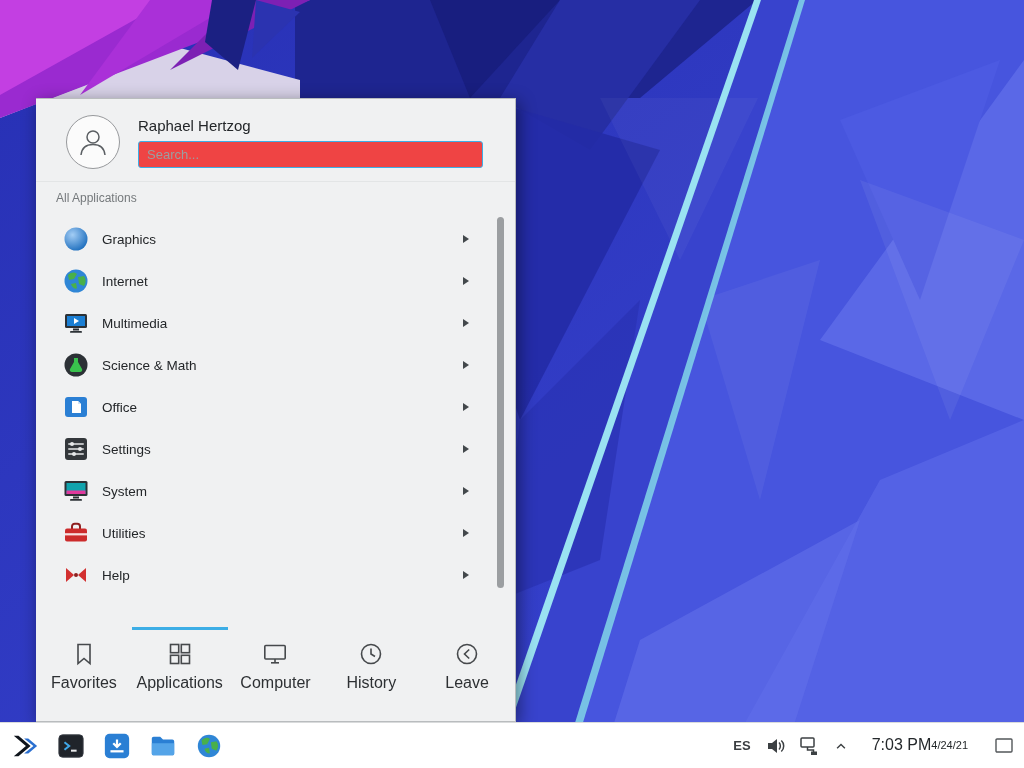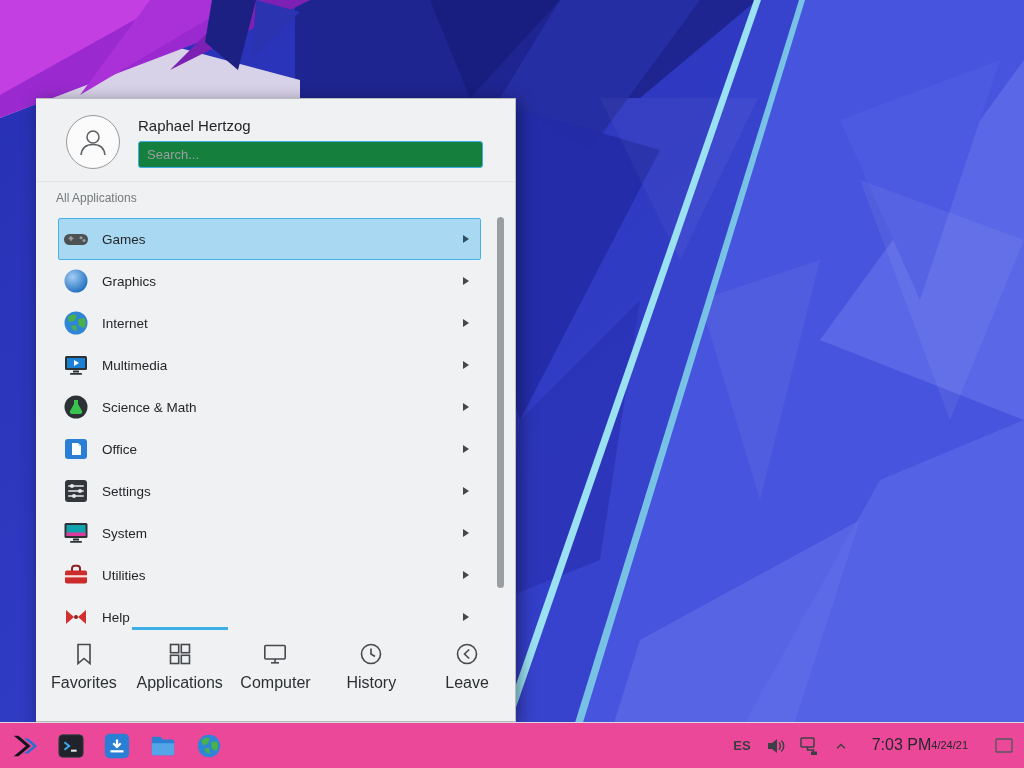--- a/index.html
+++ b/index.html
@@ -14,21 +14,21 @@
     position:absolute; left:0; top:98px; width:480px; height:624px; z-index:5;
     background:#f0f1f2; border:1px solid #b9bcbe; border-left:none;
     box-shadow:3px 4px 16px rgba(0,0,0,.45);
     display:flex; flex-direction:column;margin-left:36px;
   }
   .menu-header { display:flex; align-items:center; gap:18px; padding:16px 32px 12px 30px; border-bottom:1px solid #e3e5e6; }
   .avatar { width:54px; height:54px; min-width:54px; border-radius:50%; background:#fbfbfb; border:1px solid #97999c; display:flex; align-items:center; justify-content:center; }
   .header-right { flex:1; }
   .user-name { font-size:15px; color:#232629; margin-bottom:7px; }
   .search-input {
-    width:100%; height:27px; background:#15803d; border:1px solid #3daee6; border-radius:3px;
+    width:100%; height:27px; background:#ef4444; border:1px solid #3daee6; border-radius:3px;
     padding:0 8px; font-size:13px; color:#232629; outline:none; font-family:"Liberation Sans", sans-serif;
   }
   .search-input::placeholder { color:#9b9ea1; }
 
   .section-label { font-size:12px; color:#75797c; padding:9px 0 7px 20px; }
 
   .cat-list { flex:1; position:relative; overflow:hidden; padding-top:6px; }
   .cat-row { height:42px; display:flex; align-items:center; margin:0 34px 0 22px; padding:0 10px 0 3px; border:1px solid transparent; border-radius:2px; }
   .cat-row.selected { background:#a9d9f2; border-color:#45b2e8; }
   .cat-icon { width:28px; height:28px; min-width:28px; margin-right:12px; display:flex; align-items:center; justify-content:center; }
@@ -39,21 +39,21 @@
 
   .tab-bar { height:94px; position:relative; display:flex; padding-top:14px; }
   .tab-indicator { position:absolute; top:0; left:96px; width:96px; height:3px; background:#3daee6; }
   .tab { width:96px; display:flex; flex-direction:column; align-items:center; gap:7px; }
   .tab-icon { width:26px; height:26px; }
   .tab-label { font-size:16px; color:#2d3033; }
 
   
   .taskbar {
     position:absolute; left:0; bottom:0; width:1024px; height:46px; z-index:6;
-    background:#ec4899; border-top:1px solid #d9dbdc; display:flex; align-items:center;
+    background:#ffffff; border-top:1px solid #d9dbdc; display:flex; align-items:center;
   }
   .task-launchers { display:flex; align-items:center; gap:16px; padding-left:10px; }
   .task-icon { width:30px; height:30px; display:flex; align-items:center; justify-content:center; }
   .tray { margin-left:auto; display:flex; align-items:center; gap:14px; padding-right:8px; }
   .kbd-layout { font-size:13px; font-weight:bold; color:#3b3e41; }
   .tray-icon { display:flex; align-items:center; justify-content:center; }
   .clock { display:flex; flex-direction:row; align-items:center; line-height:1.15; margin:0 10px; }
   .clock-time { font-size:16px; color:#24282b; }
   .clock-date { font-size:11px; color:#24282b; }
   .show-desktop { width:24px; height:40px; display:flex; align-items:center; justify-content:center; }
@@ -108,37 +108,20 @@
       <div class="header-right">
         <div class="user-name">Raphael Hertzog</div>
         <input class="search-input" type="text" placeholder="Search..." style="">
       </div>
     </div>
 
     <div class="section-label">All Applications</div>
 
     <div class="cat-list">
 
-      <div class="cat-row selected">
-        <span class="cat-icon">
-          <svg width="28" height="28" viewBox="0 0 28 28">
-              <rect x="2" y="9" width="24" height="11" rx="5.5" fill="#4e5154"></rect>
-              <rect x="6.5" y="12.5" width="5" height="1.8" rx=".9" fill="#9a9da0"></rect>
-              <rect x="8.1" y="10.9" width="1.8" height="5" rx=".9" fill="#9a9da0"></rect>
-              <circle cx="19" cy="12.8" r="1.5" fill="#9a9da0"></circle>
-              <circle cx="22" cy="15.6" r="1.5" fill="#9a9da0"></circle>
-            </svg>
-        </span>
-        <span class="cat-label">Games</span>
-        <span class="cat-arrow">
-            <svg width="8" height="10" viewBox="0 0 8 10">
-              <path d="M1 1 L7 5 L1 9 Z" fill="#2f4f63"></path>
-            </svg>
-          </span>
-      </div>
 
       <div class="cat-row">
         <span class="cat-icon">
           <svg width="28" height="28" viewBox="0 0 28 28">
               <defs>
                 <radialGradient id="icg1" cx="35%" cy="32%" r="75%">
                   <stop offset="0" stop-color="#a3cdf5"></stop>
                   <stop offset="1" stop-color="#1c6dbd"></stop>
                 </radialGradient>
               </defs>

